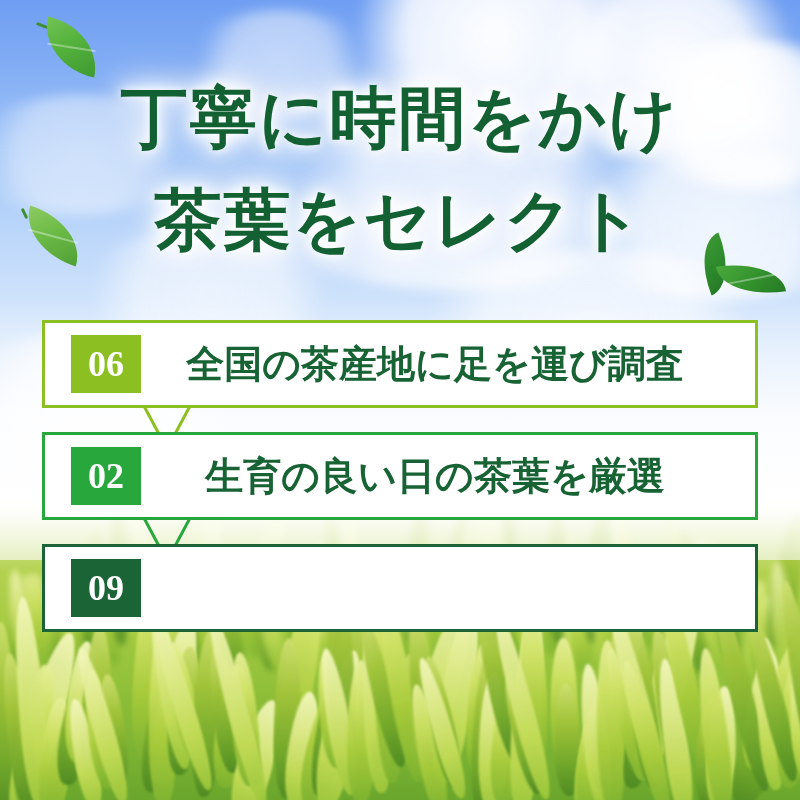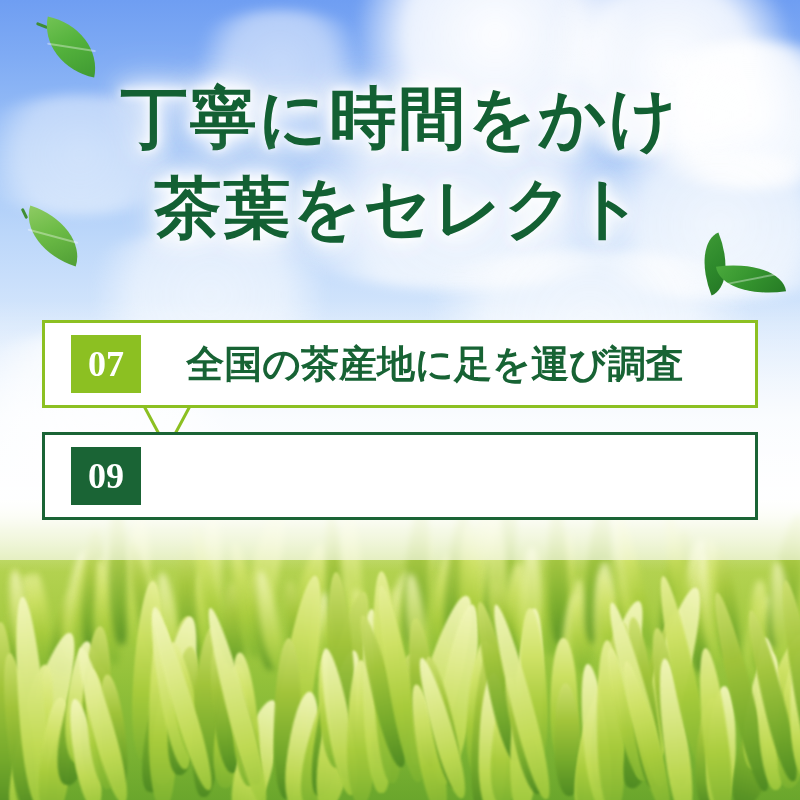--- a/index.html
+++ b/index.html
@@ -166,21 +166,21 @@
     letter-spacing: 2px;
     color: #136033;
     text-shadow:
       0 0 10px #ffffff,
       0 0 18px #ffffff,
       0 0 26px #ffffff,
       0 0 34px rgba(255,255,255,.95),
       0 0 46px rgba(255,255,255,.8);
   }
   .headline .line-2 {
-    margin-top: 2px;
+    margin-top: 14px;
   }
 
   
   .steps {
     position: absolute;
     left: 42px;
     top: 320px;
     width: 716px;
   }
   .step {
@@ -441,30 +441,41 @@
 
   <div class="headline">
     <span class="line line-1">丁寧に時間をかけ</span>
     <span class="line line-2">茶葉をセレクト</span>
   </div>
 
   <div class="steps">
 
     <div class="step accent-1">
       <div class="step-card">
-        <div class="badge">07</div>
+        <div class="badge">06</div>
         <div class="step-text">全国の茶産地に足を運び調査</div>
       </div>
       <div class="connector">
         <svg width="130" height="48" viewBox="0 0 130 48" fill="none" xmlns="http://www.w3.org/2000/svg">
           <path d="M0 1 H42 L65 44 L88 1 H130" stroke="#8cc022" stroke-width="3" fill="none"></path>
         </svg>
       </div>
     </div>
 
+    <div class="step accent-2">
+      <div class="step-card">
+        <div class="badge">02</div>
+        <div class="step-text">生育の良い日の茶葉を厳選</div>
+      </div>
+      <div class="connector">
+        <svg width="130" height="48" viewBox="0 0 130 48" fill="none" xmlns="http://www.w3.org/2000/svg">
+          <path d="M0 1 H42 L65 44 L88 1 H130" stroke="#27a73c" stroke-width="3" fill="none"></path>
+        </svg>
+      </div>
+    </div>
 
 
     <div class="step accent-4">
       <div class="step-card">
         <div class="badge">09</div>
       </div>
     </div>
 
   </div>
 

